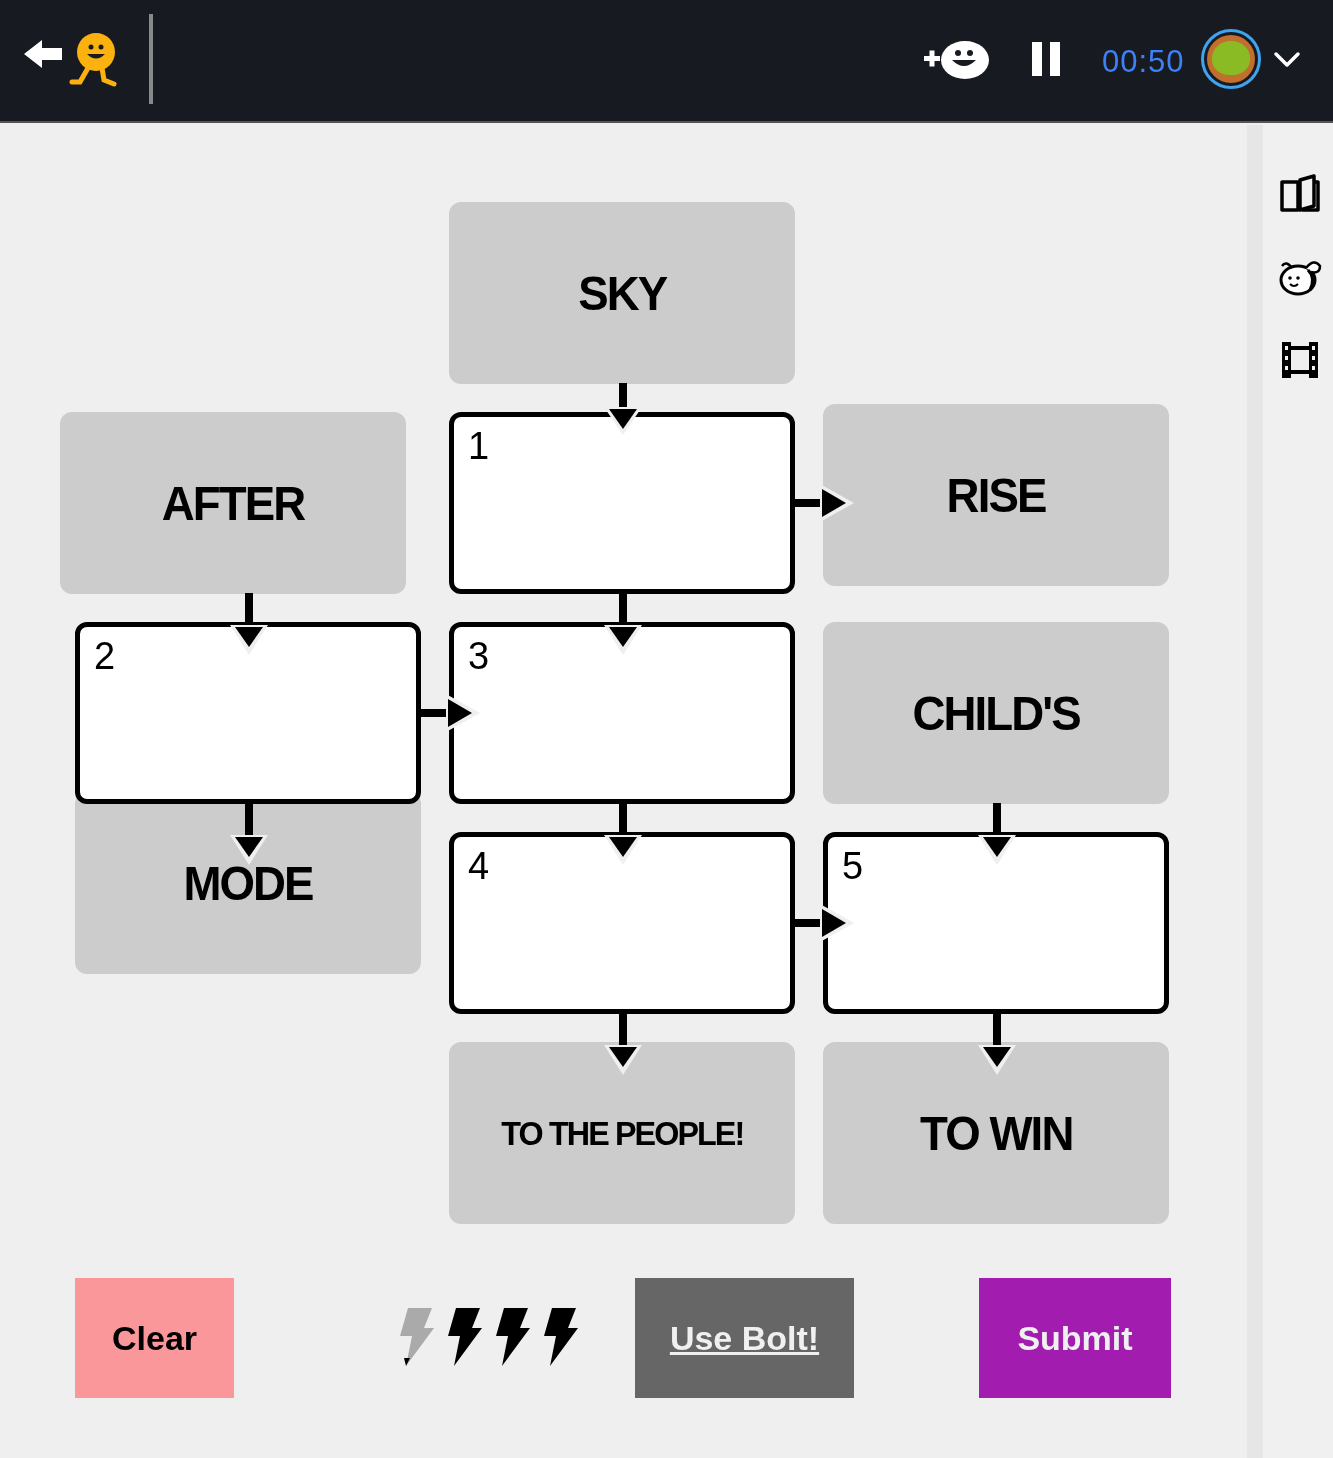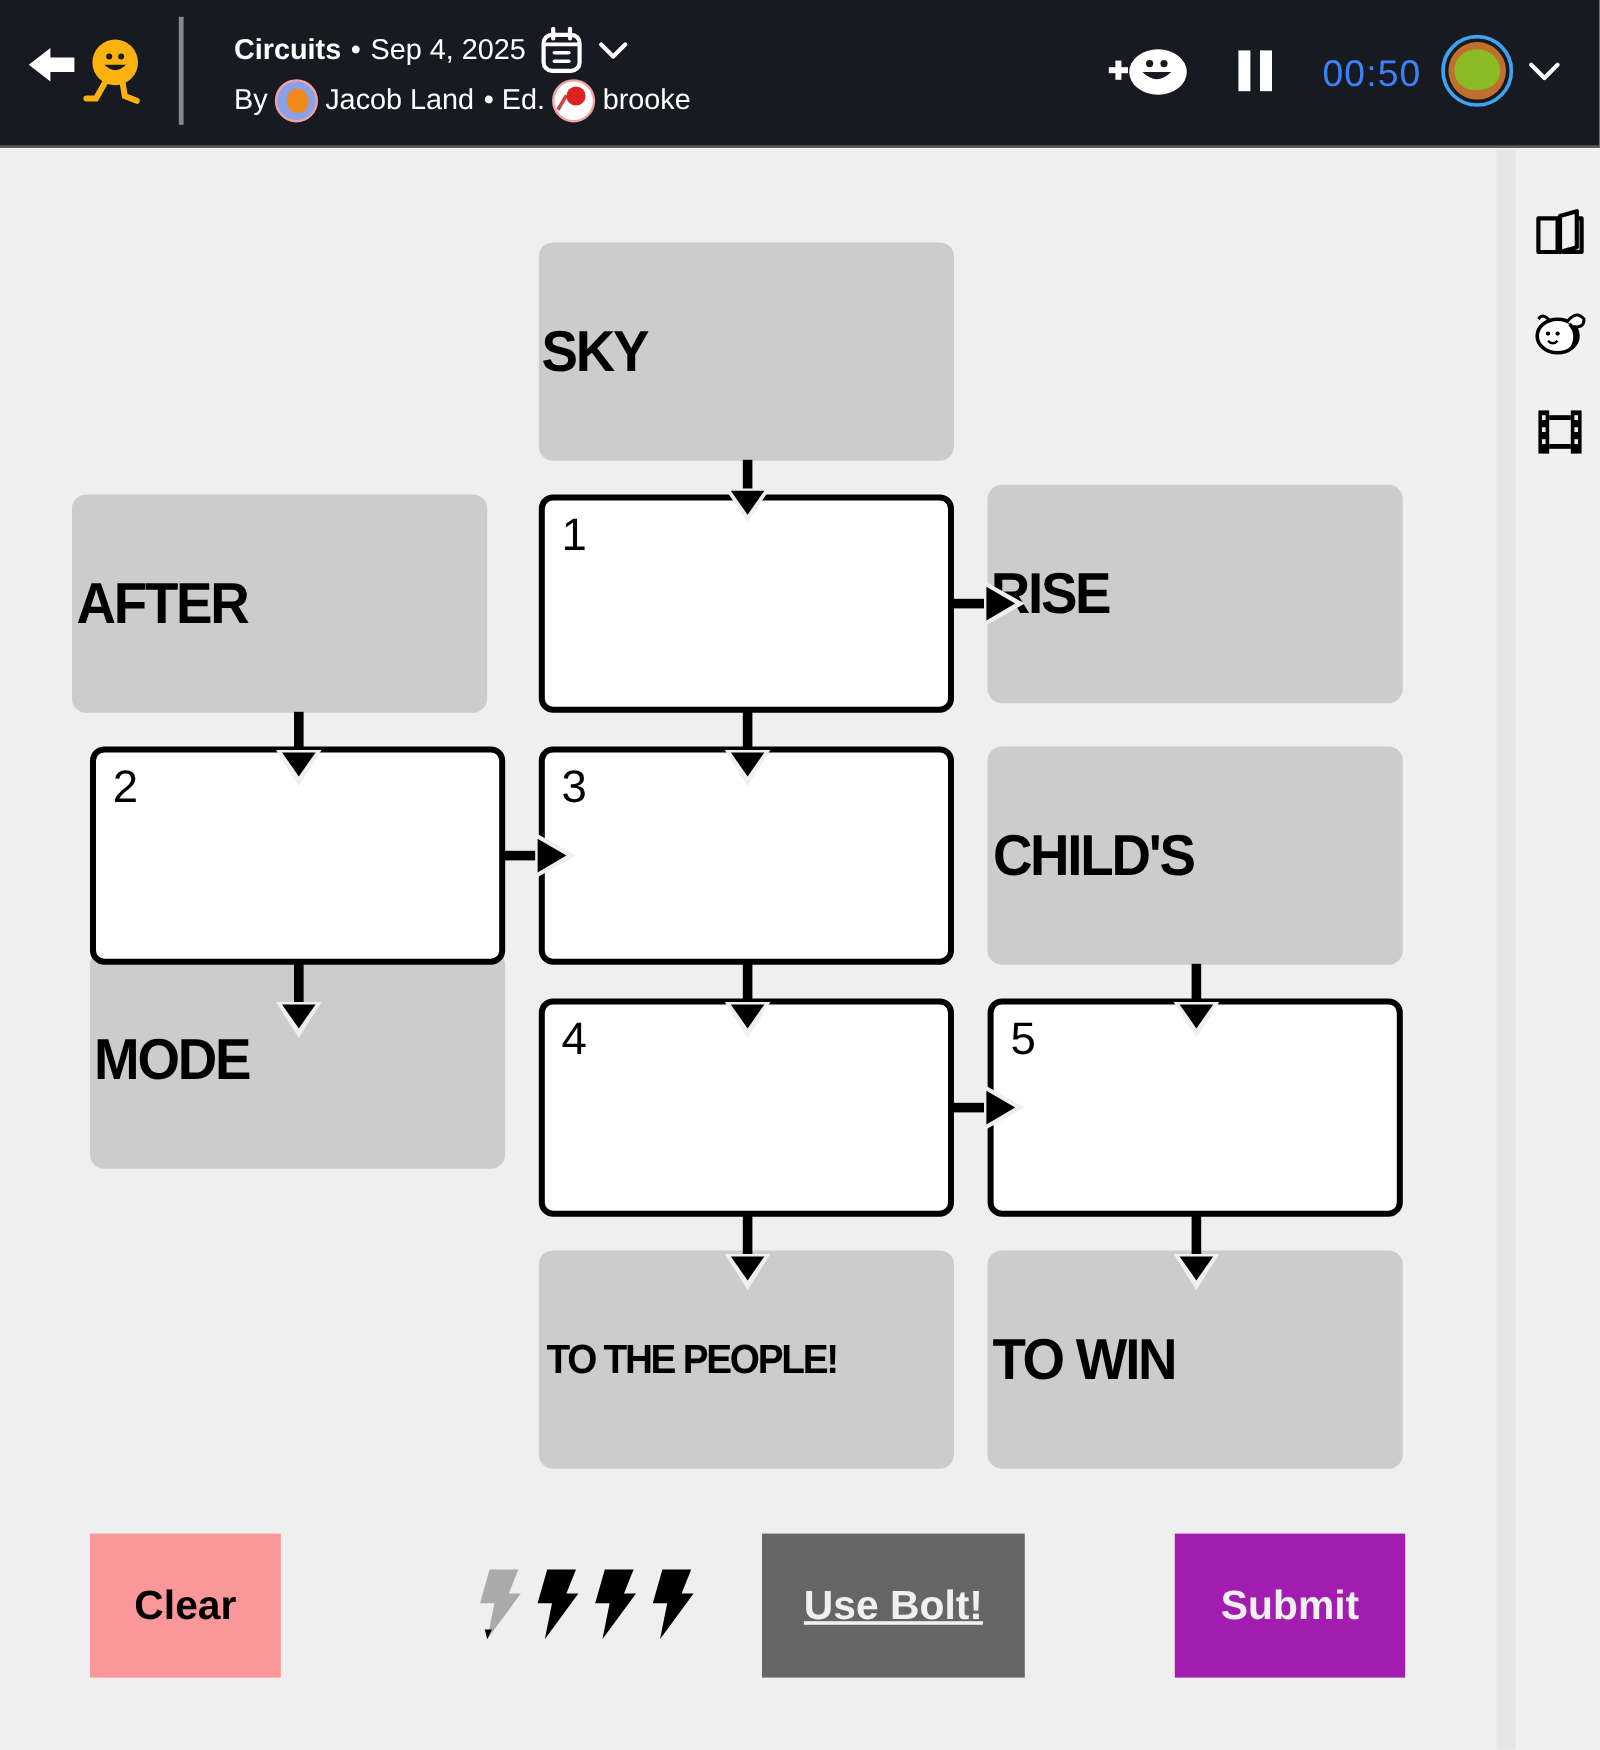--- a/index.html
+++ b/index.html
@@ -26,21 +26,21 @@
   .timer { position: absolute; left: 1102px; top: 44px; color: #3b82f6; font-size: 31px; letter-spacing: 1px; }
   .avatar { position: absolute; left: 1201px; top: 29px; width: 60px; height: 60px; border-radius: 50%; border: 3px solid #3fa3f0; background: #181a22; padding: 3px; }
   .avatar .in { width: 100%; height: 100%; border-radius: 50%; background: #c0702c; position: relative; overflow: hidden; }
   .avatar .in::after { content:""; position:absolute; left:5px; top:6px; width:38px; height:34px; background:#8bbb24; border-radius:50% 50% 45% 45%; }
   .user-chev { position: absolute; left: 1272px; top: 44px; width: 30px; height: 30px; }
 
   .side { position: absolute; left: 1247px; top: 125px; width: 86px; height: 1333px; background: #f0f0f0; }
   .side .strip { position: absolute; left: 0; top: 0; width: 16px; height: 100%; background: #e6e6e6; }
   .side-icon { position: absolute; left: 1278px; width: 44px; height: 44px; cursor: pointer; }
 
-  .cell { position: absolute; width: 346px; height: 182px; border-radius: 12px; display: flex; align-items: center; }
+  .cell { position: absolute; width: 346px; height: 182px; border-radius: 12px; display: flex; align-items: center; justify-content: center; }
   .clue { background: #cccccc; }
   .clue .txt { font-weight: bold; font-size: 48px; letter-spacing: -2px; color: #000; font-family: "Liberation Sans", sans-serif; transform: scaleX(0.95); }
   .clue .txt.small { font-size: 34px; letter-spacing: -2px; }
   .input { background: #fff; border: 5px solid #000; border-radius: 12px; cursor: text; align-items: flex-start; justify-content: flex-start; }
   .input .num { position: absolute; left: 14px; top: 8px; font-size: 38px; color: #000; font-family: "Liberation Sans", sans-serif; }
 
   .arrow { position: absolute; }
 
   .btn { position: absolute; border-radius: 0; display: flex; align-items: center; justify-content: center; font-weight: bold; font-size: 34px; font-family: "Liberation Sans", sans-serif; cursor: pointer; }
   .btn-clear { left: 75px; top: 1278px; width: 159px; height: 120px; background: #fa979b; color: #000; }
@@ -59,45 +59,21 @@
   <svg class="logo" viewBox="0 0 52 56">
     <circle cx="28" cy="20" r="19" fill="#fbb20f"></circle>
     <circle cx="23" cy="15" r="2.5" fill="#181a22"></circle>
       <circle cx="33" cy="15" r="2.5" fill="#181a22"></circle>
     <path d="M19 22 Q28 31 37 22 Z" fill="#181a22"></path>
     <path d="M20 36 L12 50 L4 50" stroke="#fbb20f" stroke-width="5" fill="none" stroke-linecap="round"></path>
     <path d="M34 36 L36 48 L46 52" stroke="#fbb20f" stroke-width="5" fill="none" stroke-linecap="round"></path>
   </svg>
   <div class="vsep"></div>
 
-  <div class="title-line">
-    <b>Circuits</b>
-    <span class="dot">•</span>
-    <span>Sep 4, 2025</span>
-    <svg class="cal" viewBox="0 0 36 40">
-        <rect x="3" y="7" width="30" height="30" rx="7" fill="none" stroke="#fff" stroke-width="3.5"></rect>
-        <line x1="11" y1="2" x2="11" y2="10" stroke="#fff" stroke-width="3.5" stroke-linecap="round"></line>
-        <line x1="25" y1="2" x2="25" y2="10" stroke="#fff" stroke-width="3.5" stroke-linecap="round"></line>
-        <line x1="3" y1="15" x2="33" y2="15" stroke="#fff" stroke-width="3"></line>
-        <line x1="12" y1="22" x2="24" y2="22" stroke="#fff" stroke-width="3" stroke-linecap="round"></line>
-        <line x1="12" y1="29" x2="24" y2="29" stroke="#fff" stroke-width="3" stroke-linecap="round"></line>
-      </svg>
-    <svg class="chev" viewBox="0 0 30 30">
-        <path d="M5 10 L15 20 L25 10" stroke="#fff" stroke-width="3.5" fill="none" stroke-linecap="round" stroke-linejoin="round"></path>
-      </svg>
-  </div>
-
-  <div class="by-line">
-    <span>By</span>
-    <span class="av av1"></span>
-    <span>Jacob Land</span>
-    <span style="margin-left:8px">• Ed.</span>
-    <span class="av av2"></span>
-    <span>brooke</span>
-  </div>
+
 
   <svg class="addfriend" viewBox="0 0 70 44">
     <rect x="2" y="18" width="16" height="5" fill="#fff"></rect>
       <rect x="7.5" y="12.5" width="5" height="16" fill="#fff"></rect>
     <ellipse cx="43" cy="22" rx="24" ry="19" fill="#fff"></ellipse>
     <circle cx="36" cy="15" r="3" fill="#181a22"></circle>
       <circle cx="48" cy="15" r="3" fill="#181a22"></circle>
     <path d="M30 22 Q42 34 54 22 Z" fill="#181a22"></path>
   </svg>
   <div class="pause">

